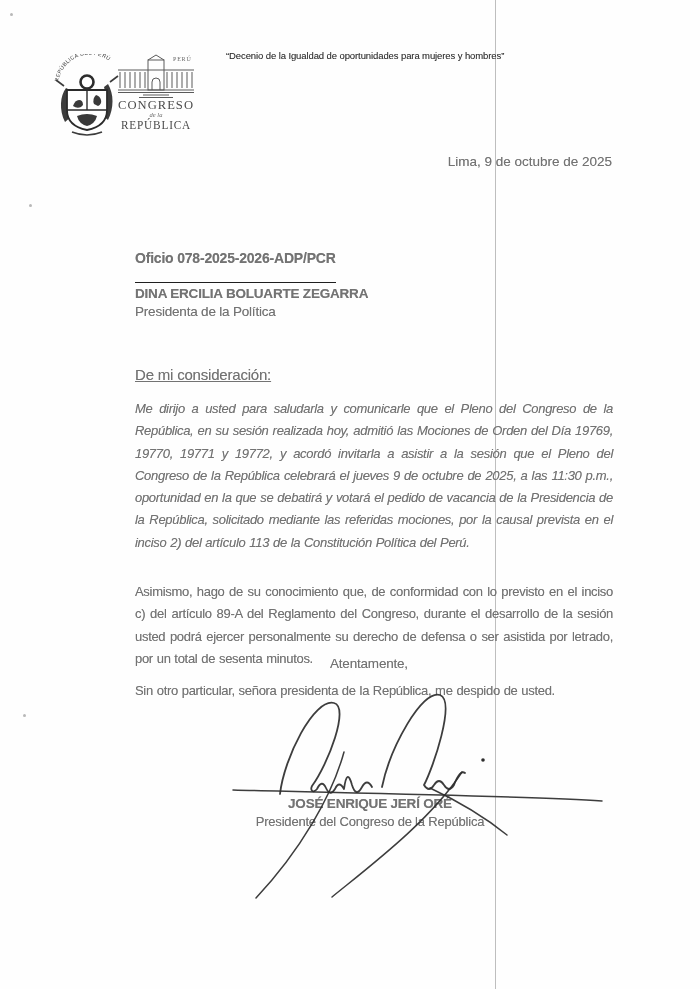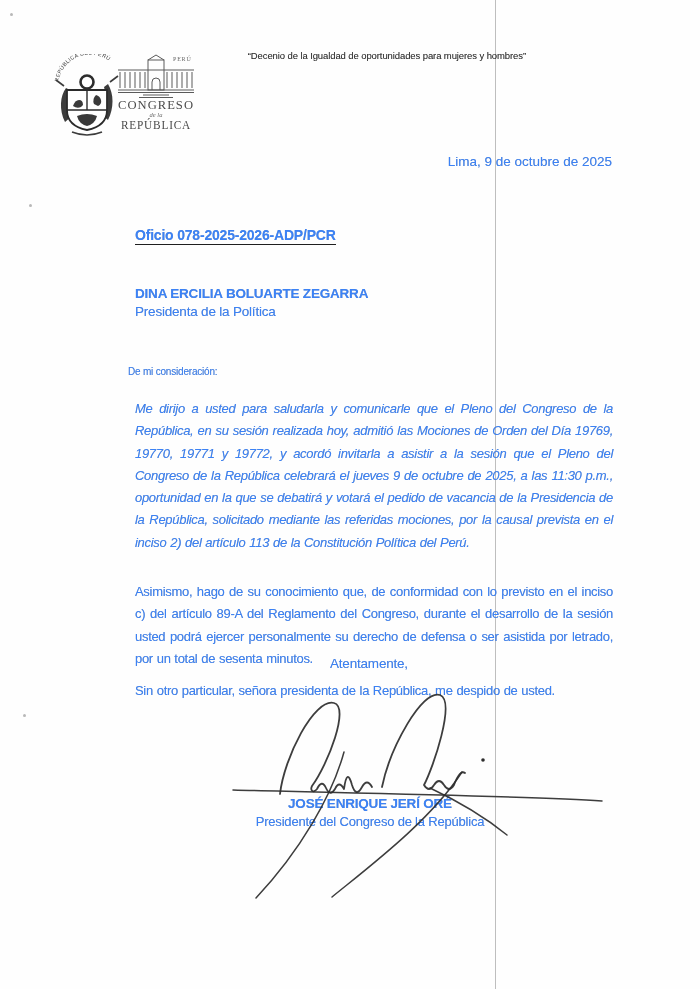--- a/index.html
+++ b/index.html
@@ -12,21 +12,21 @@
     height: 989px;
     margin: 0 auto;
     background: #fefefe;
     overflow: hidden;
     color: #262626;
   }
 
   .abs { position: absolute; }
 
   .scan-text {
-    color: #3b82f6;
+    color: #737373;
     text-shadow: 0 0 0.6px rgba(40,40,40,0.35);
   }
 
   
   .fold-line {
     position: absolute;
     left: 495px; top: 0;
     width: 1.4px; height: 989px;
     background: #b3b3b3;
     opacity: 0.85;
@@ -35,22 +35,22 @@
   .speck {
     position: absolute;
     width: 3px; height: 3px;
     border-radius: 50%;
     background: #9a9a9a;
     opacity: 0.7;
   }
 
   
   .quotes {
-    left: 210px; top: 49px; width: 316px;
-    text-align: right;
+    left: 226px; top: 49px; width: 316px;
+    text-align: left;
     font-size: 9.5px;
     line-height: 13.5px;
     letter-spacing: -0.1px;
     color: #303030;
   }
 
   .date-line {
     left: 360px; top: 154px; width: 252px;
     text-align: right;
     font-size: 13.5px;
@@ -58,27 +58,28 @@
 
   .reference {
     left: 135px; top: 227px;
     font-size: 14px;
     font-weight: 700;
     letter-spacing: -0.2px;
   }
   .reference span {
     display: inline-block;
     border-bottom: 1.6px solid #1f1f1f;
-    padding-bottom: 1px;
+    padding-bottom: 16px;
+    margin-top: 23px;
   }
 
   .recipient { left: 135px; top: 285px; font-size: 13.5px; line-height: 17.5px; letter-spacing: -0.2px; }
   .recipient .name { font-weight: 700; }
 
-  .greeting { left: 128px; top: 366px; font-size: 10px; letter-spacing: -0.2px; }
+  .greeting { left: 135px; top: 366px; font-size: 15px; letter-spacing: -0.2px; text-decoration: underline; }
 
   .para {
     left: 135px; width: 478px;
     font-size: 13px;
     line-height: 22.3px;
     letter-spacing: -0.3px;
     text-align: justify;
     word-spacing: 0.5px;
   }
   .p1 { top: 398px; font-style: italic; }

